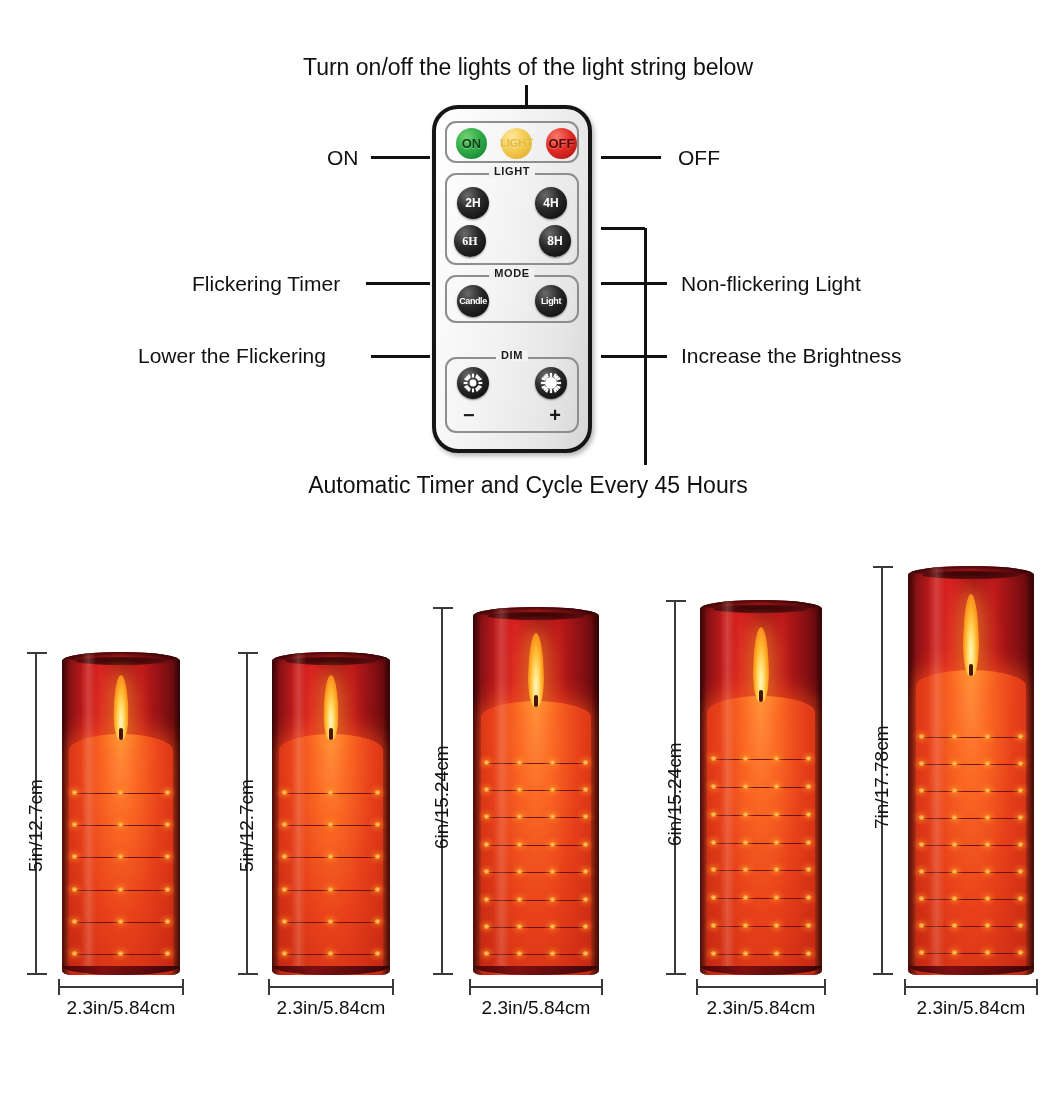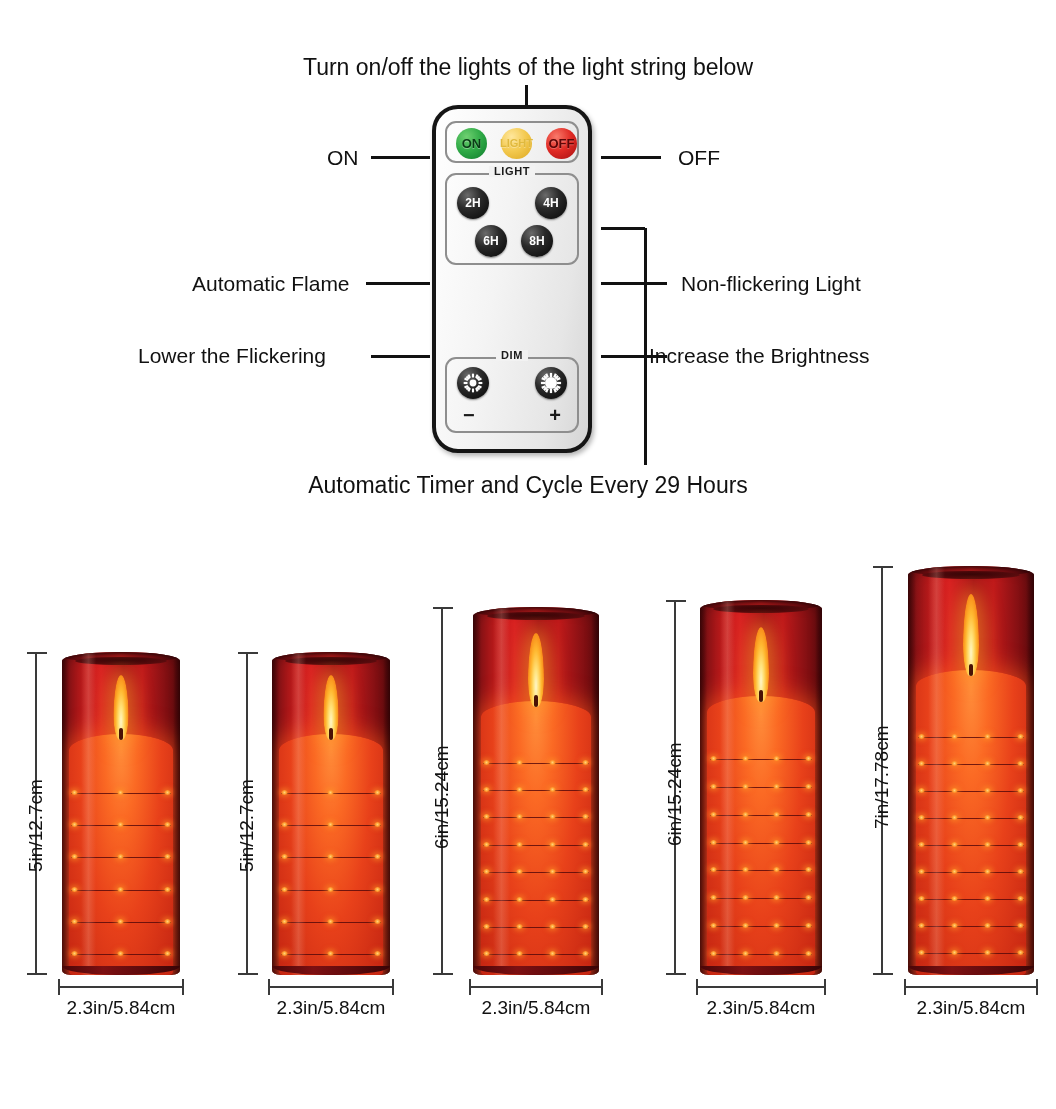--- a/index.html
+++ b/index.html
@@ -141,22 +141,22 @@
     text-shadow: 0 1px 0 rgba(255,255,255,0.22);
   }
   .btn-black {
     background: radial-gradient(circle at 33% 26%, #6a6a6a 0%, #2a2a2a 42%, #060606 100%);
     color: #ffffff;
     box-shadow: 0 1px 2px rgba(0,0,0,0.45);
   }
   .btn-timer { width: 32px; height: 32px; font-size: 12px; }
   #btn-2h { left: 10px;  top: 12px; }
   #btn-4h { right: 10px; top: 12px; }
-  #btn-6h { left: 28px;  top: 50px; }
-  #btn-8h { right: 24px; top: 50px; }
+  #btn-6h { left: 7px;  top: 50px; font-family: Liberation Serif, serif; }
+  #btn-8h { right: 6px; top: 50px; }
   .btn-mode { width: 32px; height: 32px; font-size: 9px; letter-spacing: -0.4px; }
   #btn-candle { left: 10px;  top: 8px; }
   #btn-light-mode { right: 10px; top: 8px; }
   .btn-dim { width: 32px; height: 32px; }
   #btn-dim-down { left: 10px;  top: 8px; }
   #btn-dim-up   { right: 10px; top: 8px; }
   .sunburst { width: 26px; height: 26px; display: block; }
   .dim-sign {
     position: absolute;
     font-size: 20px;
@@ -333,20 +333,25 @@
     </div>
 
     <div class="panel" id="panel-timer">
       <div class="panel-title">LIGHT</div>
       <div id="btn-2h" class="btn btn-black btn-timer">2H</div>
       <div id="btn-4h" class="btn btn-black btn-timer">4H</div>
       <div id="btn-6h" class="btn btn-black btn-timer">6H</div>
       <div id="btn-8h" class="btn btn-black btn-timer">8H</div>
     </div>
 
+    <div class="panel" id="panel-mode">
+      <div class="panel-title">MODE</div>
+      <div id="btn-candle" class="btn btn-black btn-mode">Candle</div>
+      <div id="btn-light-mode" class="btn btn-black btn-mode">Light</div>
+    </div>
 
     <div class="panel" id="panel-dim">
       <div class="panel-title">DIM</div>
 
       <div id="btn-dim-down" class="btn btn-black btn-dim">
         <svg class="sunburst" viewBox="0 0 32 32">
           <g fill="#ffffff">
             <circle cx="16" cy="16" r="4.2"></circle>
             <g stroke="#ffffff" stroke-width="2.6" stroke-linecap="butt">
               <line x1="16" y1="4.5" x2="16" y2="9.2"></line>
@@ -397,39 +402,39 @@
       </div>
 
       <div id="dim-minus" class="dim-sign">−</div>
       <div id="dim-plus" class="dim-sign">+</div>
     </div>
   </div>
 
   <div class="lbl" style="left:327px; top:147px;">ON</div>
   <div class="rule-h" style="left:371px; top:156px; width:59px;"></div>
 
-  <div class="lbl" style="left:192px; top:273px;">Automatic Flame</div>
+  <div class="lbl" style="left:192px; top:273px;">Flickering Timer</div>
   <div class="rule-h" style="left:366px; top:282px; width:64px;"></div>
 
   <div class="lbl" style="left:138px; top:345px;">Lower the Flickering</div>
   <div class="rule-h" style="left:371px; top:355px; width:59px;"></div>
 
   <div class="rule-h" style="left:601px; top:156px; width:60px;"></div>
   <div class="lbl" style="left:678px; top:147px;">OFF</div>
 
   <div class="rule-v" style="left:644px; top:228px; height:237px;"></div>
   <div class="rule-h" style="left:601px; top:227px; width:44px;"></div>
 
   <div class="rule-h" style="left:601px; top:282px; width:66px;"></div>
   <div class="lbl" style="left:681px; top:273px;">Non-flickering Light</div>
 
   <div class="rule-h" style="left:601px; top:355px; width:66px;"></div>
-  <div class="lbl" style="left:649px; top:345px;">Increase the Brightness</div>
-
-  <div id="caption-bottom" class="abs">Automatic Timer and Cycle Every 29 Hours</div>
+  <div class="lbl" style="left:681px; top:345px;">Increase the Brightness</div>
+
+  <div id="caption-bottom" class="abs">Automatic Timer and Cycle Every 45 Hours</div>
 
   <div id="candle-chart">
       <div class="candle-wrap" style="left: 62px; top: 652px; width: 118px; height: 323px;">
         <div class="candle" style="width: 118px; height: 323px;">
           <div class="glass-top"></div>
           <div class="glass-inner-top"></div>
           <div class="wax" style="top:82px; height:241px;"></div>
           <div class="flame" style="top:23px; width:15px; height:65px;"></div>
           <div class="wick" style="top:76px; height:12px;"></div>
           <div class="led-rows" style="top: 121px; height: 193px;">

